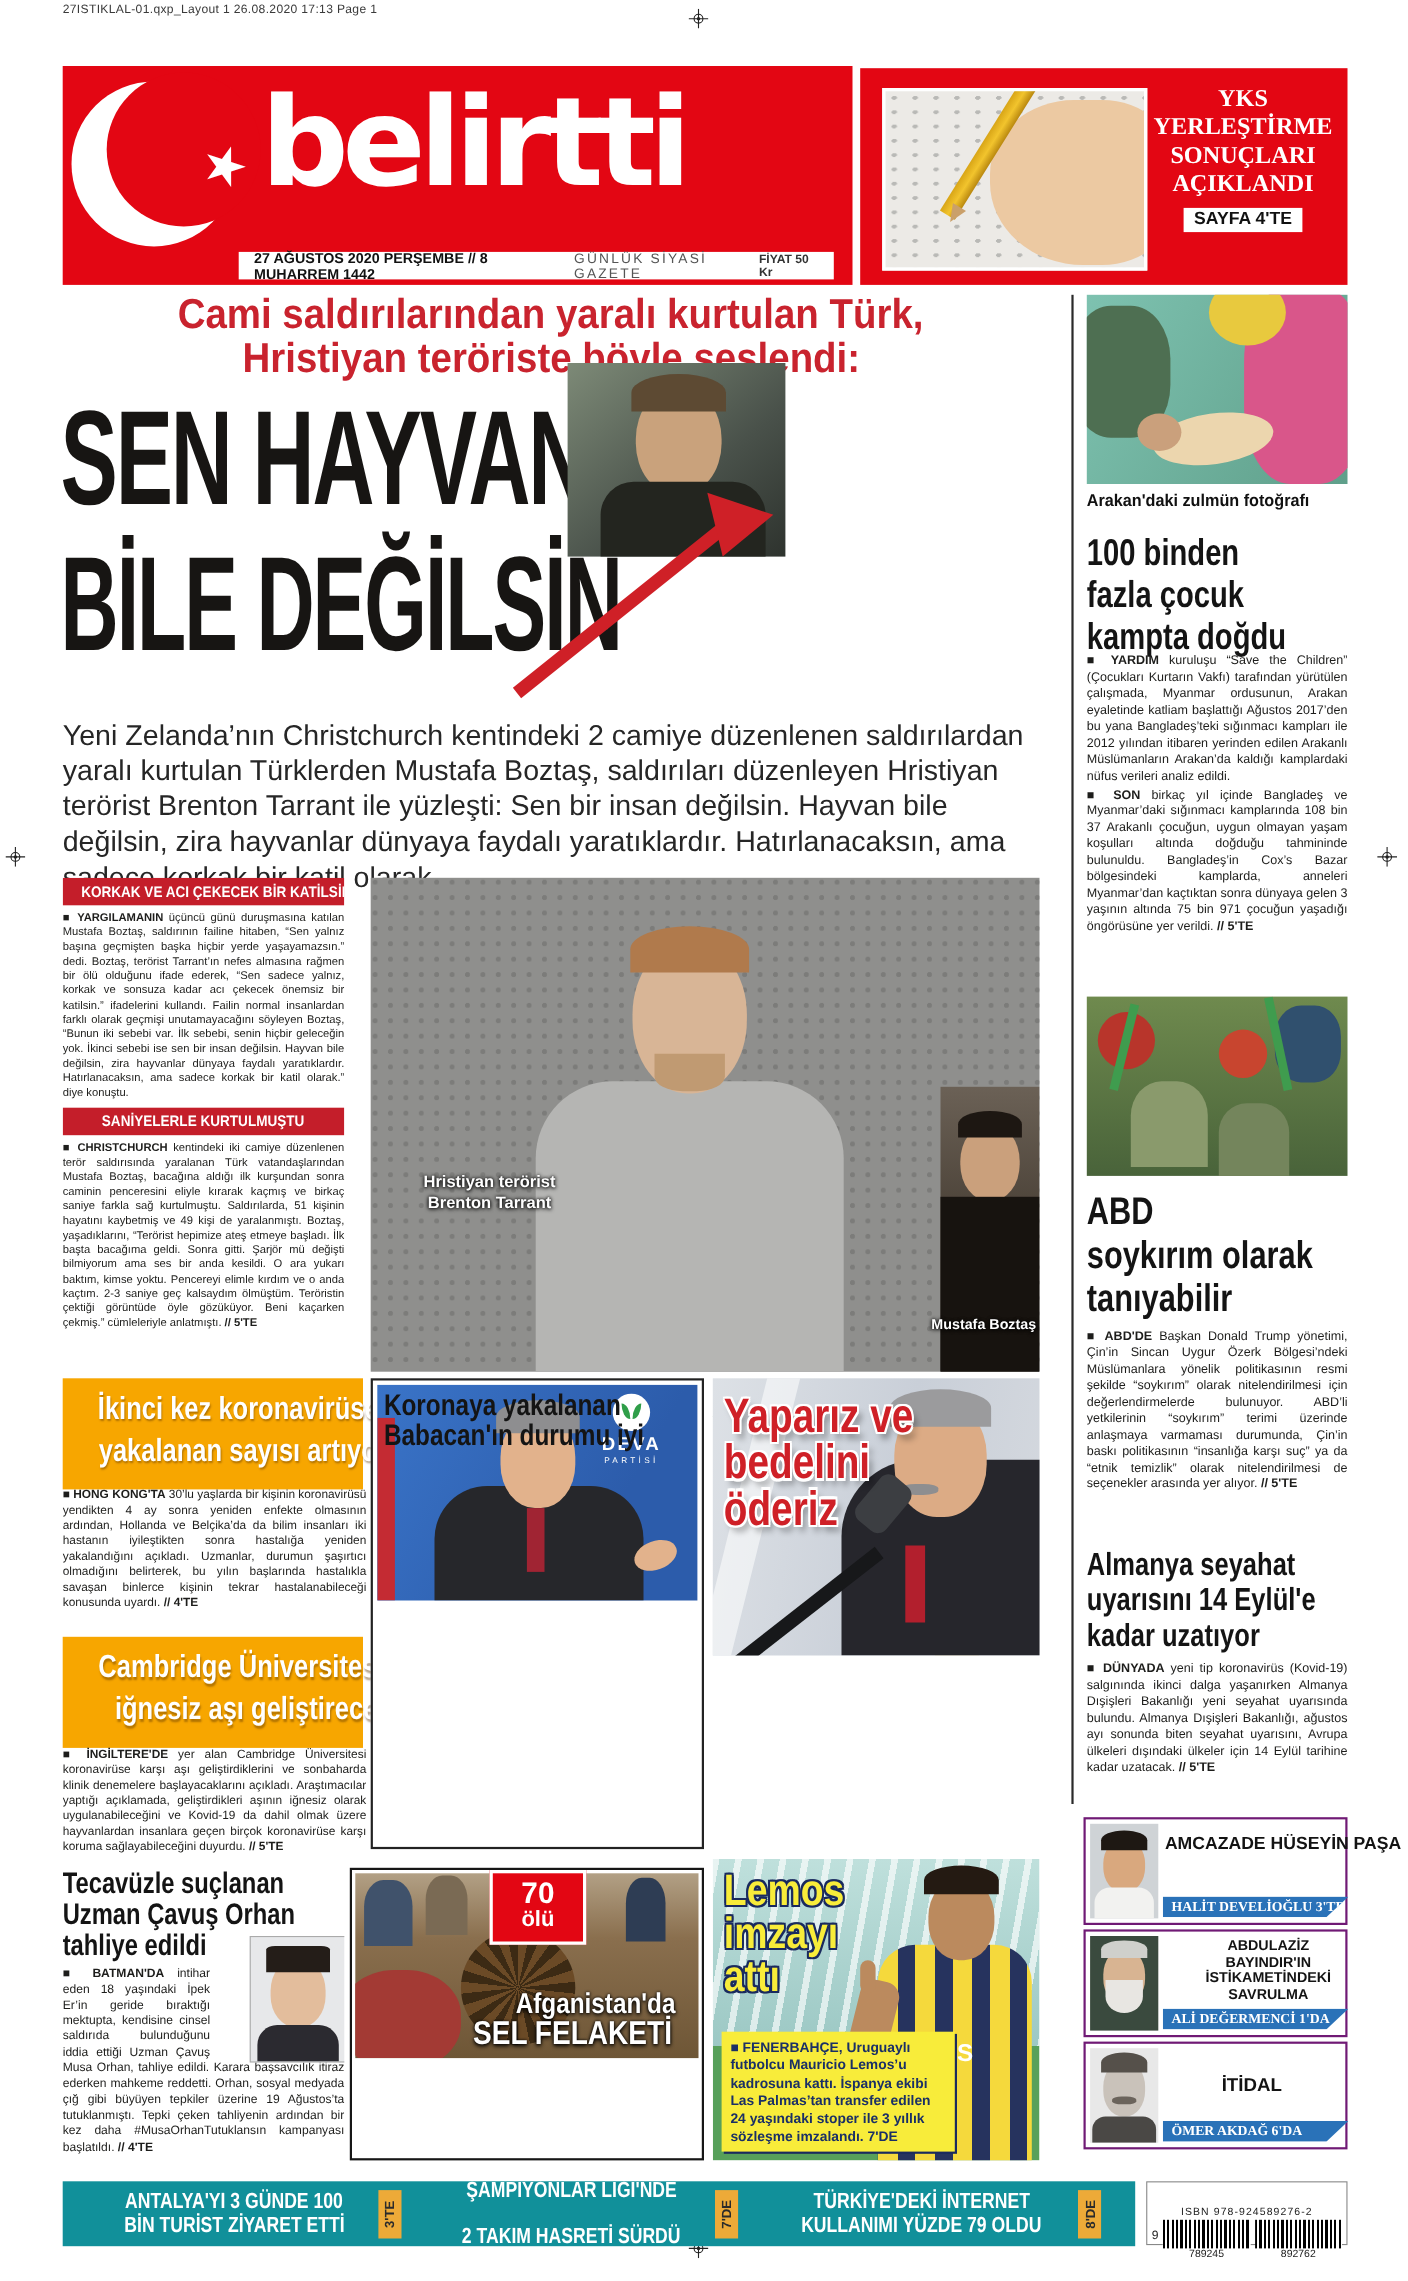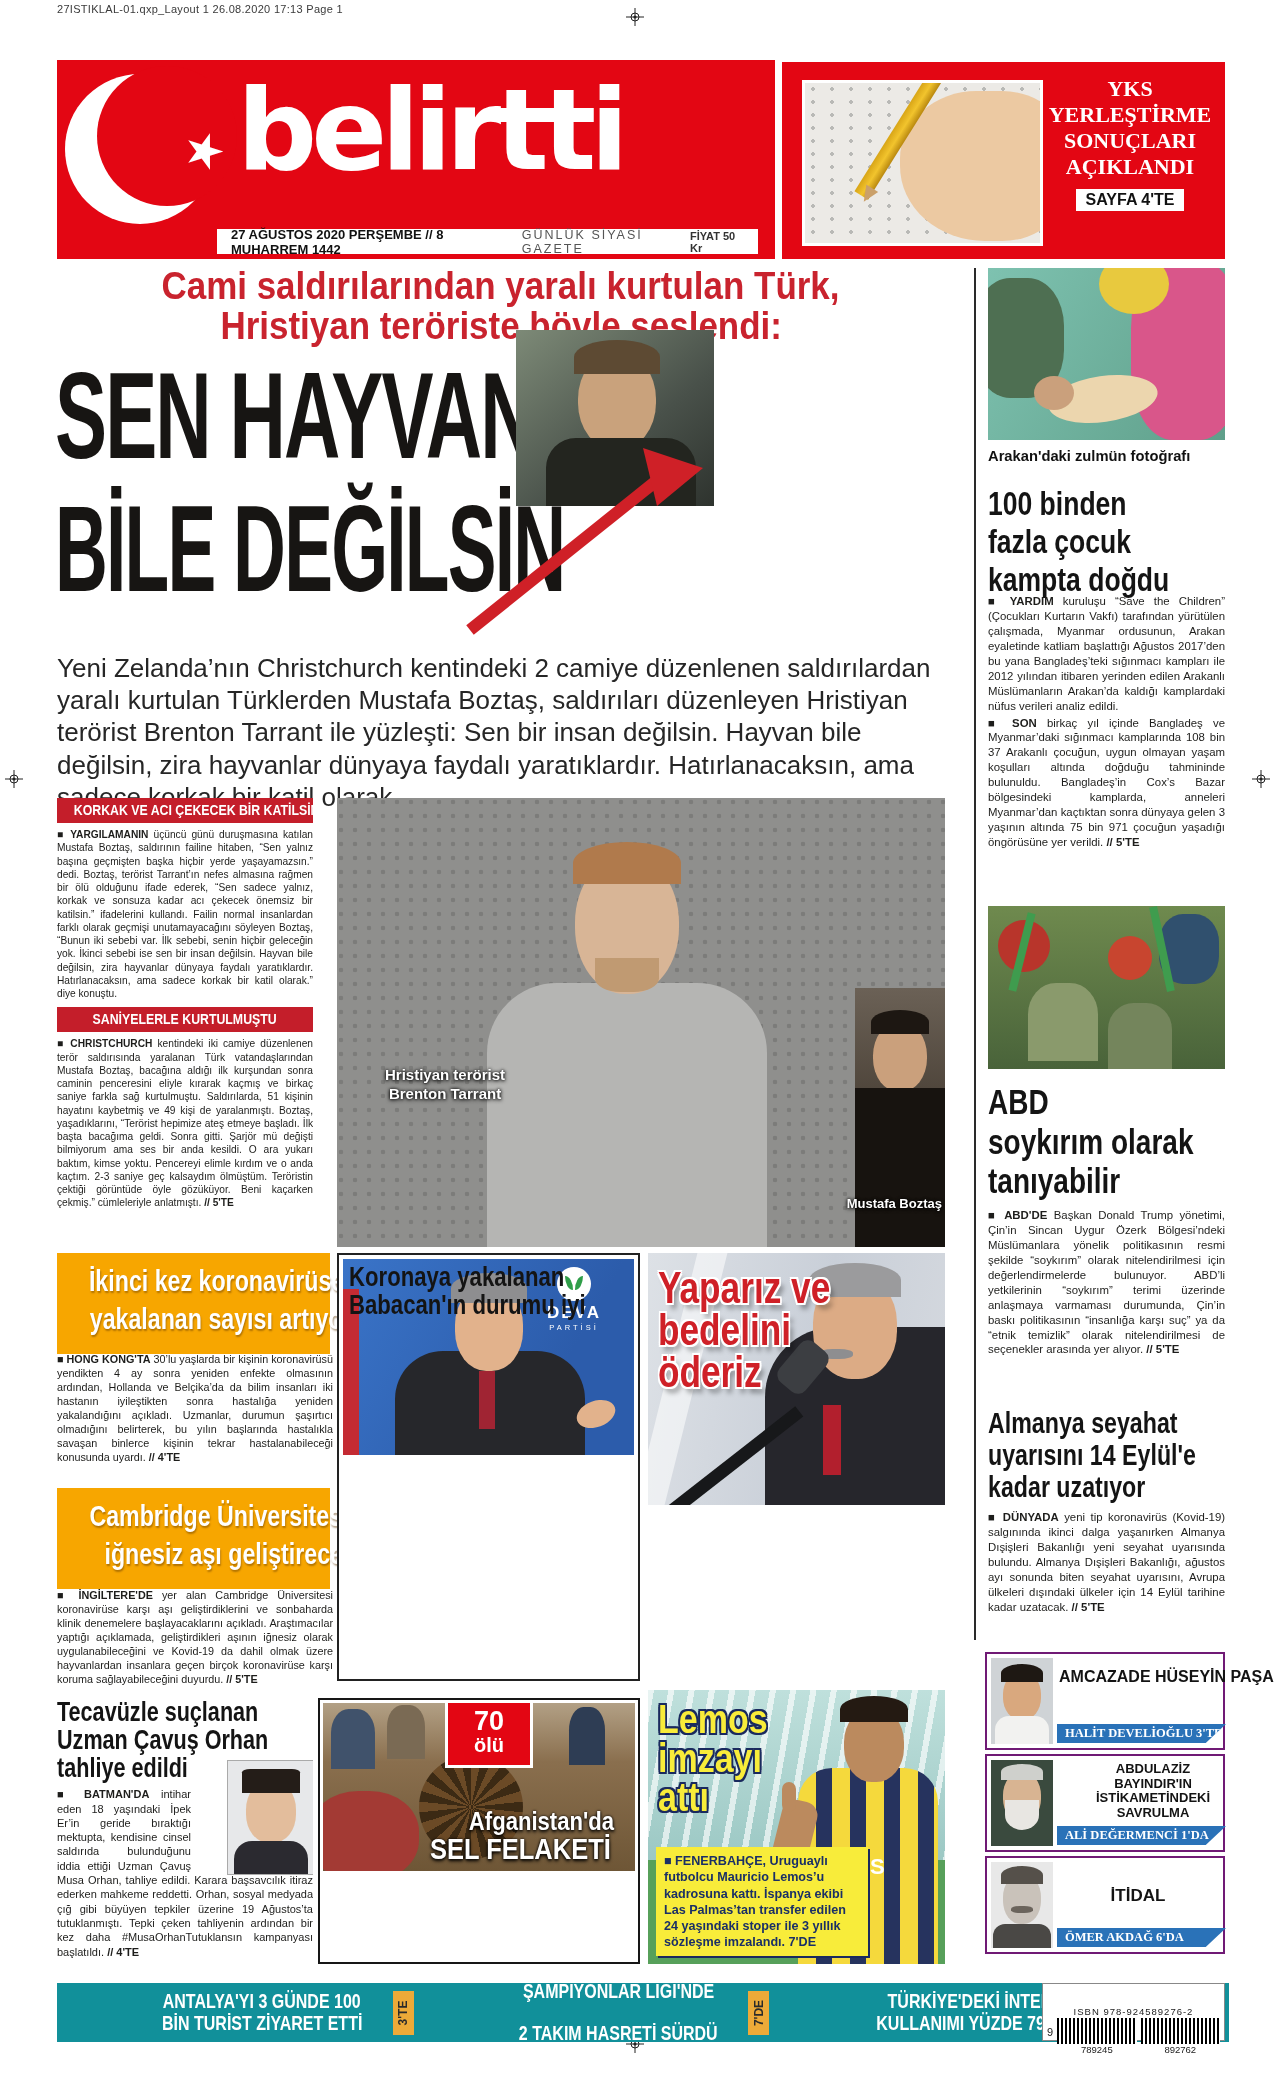--- a/index.html
+++ b/index.html
@@ -348,21 +348,21 @@
     <div class="abs lem-title" style="left:10px;top:10px;">
       <div><span class="cx s85">Lemos</span></div>
       <div><span class="cx s85">imzayı</span></div>
       <div><span class="cx s85">attı</span></div>
     </div>
     <div class="abs" style="left:8px;bottom:8px;width:196px;background:#f8ec3a;padding:6px 8px;box-shadow:2px 2px 0 #1a2a5e;">
       <p style="margin:0;color:#1a2f66;font-weight:bold;font-size:12.6px;line-height:1.28;"><span>■ FENERBAHÇE,</span> <span>Uruguaylı futbolcu Mauricio Lemos’u kadrosuna kattı. İspanya ekibi Las Palmas’tan transfer edilen 24 yaşındaki stoper ile 3 yıllık sözleşme imzalandı.</span> <span>7'DE</span></p>
     </div>
   </div>
 
-  <div class="abs tealbar" style="left:57px;top:1983px;width:1172px;height:59px;">
+  <div class="abs tealbar" style="left:57px;top:1983px;width:975px;height:59px;">
     <div style="display:flex;align-items:center;gap:6px;">
       <div class="tb-txt">
         <div style="height:22px;"><span class="cx cc s80">ANTALYA'YI 3 GÜNDE 100</span></div>
         <div style="height:22px;"><span class="cx cc s80">BİN TURİST ZİYARET ETTİ</span></div>
       </div>
       <div class="tb-tag">
           <span>3'TE</span>
         </div>
     </div>
     <div style="display:flex;align-items:center;gap:6px;">

